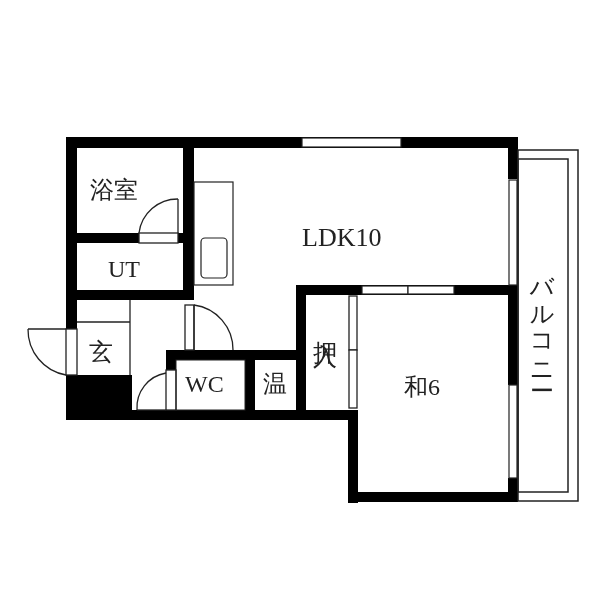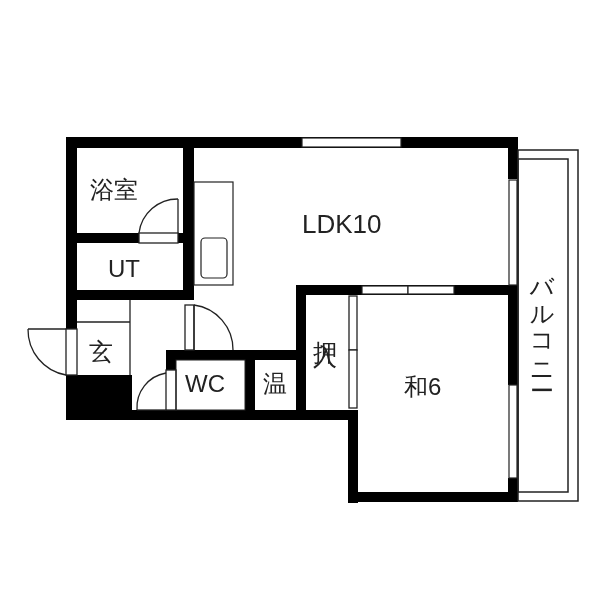--- a/index.html
+++ b/index.html
@@ -1,18 +1,18 @@
 <!DOCTYPE html>
 <html><head>
 <meta charset="utf-8">
 <style>
   html,body{margin:0;padding:0;background:#fff;}
   body{width:600px;height:600px;position:relative;overflow:hidden;font-family:"DejaVu Sans",sans-serif;}
   #plan{position:absolute;left:0;top:0;width:600px;height:600px;}
-  .lbl{position:absolute;color:#222;font-family:Liberation Sans, sans-serif;line-height:1;white-space:nowrap;}
+  .lbl{position:absolute;color:#222;font-family:Liberation Serif, serif;line-height:1;white-space:nowrap;}
   .v{writing-mode:vertical-rl;text-orientation:upright;letter-spacing:2px;}
 </style>
 </head>
 <body>
 
 <svg id="plan" viewBox="0 0 600 600" xmlns="http://www.w3.org/2000/svg">
   <g fill="#000">
 
     <rect x="66" y="137" width="450" height="11"></rect>
 
@@ -98,16 +98,16 @@
   </g>
 
   <rect x="176" y="360" width="69" height="50" fill="none" stroke="#222" stroke-width="1"></rect>
 </svg>
 
 <div class="lbl" style="left:90px;top:178px;font-size:24px;">浴室</div>
 <div class="lbl" style="left:108px;top:257px;font-size:24px;">UT</div>
 <div class="lbl" style="left:89px;top:340px;font-size:24px;">玄</div>
 <div class="lbl" style="left:185px;top:372px;font-size:24px;text-align:center;">WC</div>
 <div class="lbl" style="left:263px;top:372px;font-size:24px;">温</div>
-<div class="lbl" style="left:302px;top:211px;font-size:26px;">LDK10</div>
+<div class="lbl" style="left:302px;top:225px;font-size:26px;">LDK10</div>
 <div class="lbl v" style="left:313px;top:322px;font-size:24px;">押入</div>
 <div class="lbl" style="left:404px;top:375px;font-size:24px;">和6</div>
 <div class="lbl v" style="left:530px;top:260px;font-size:24px;">バルコニー</div>
 
 </body></html>

